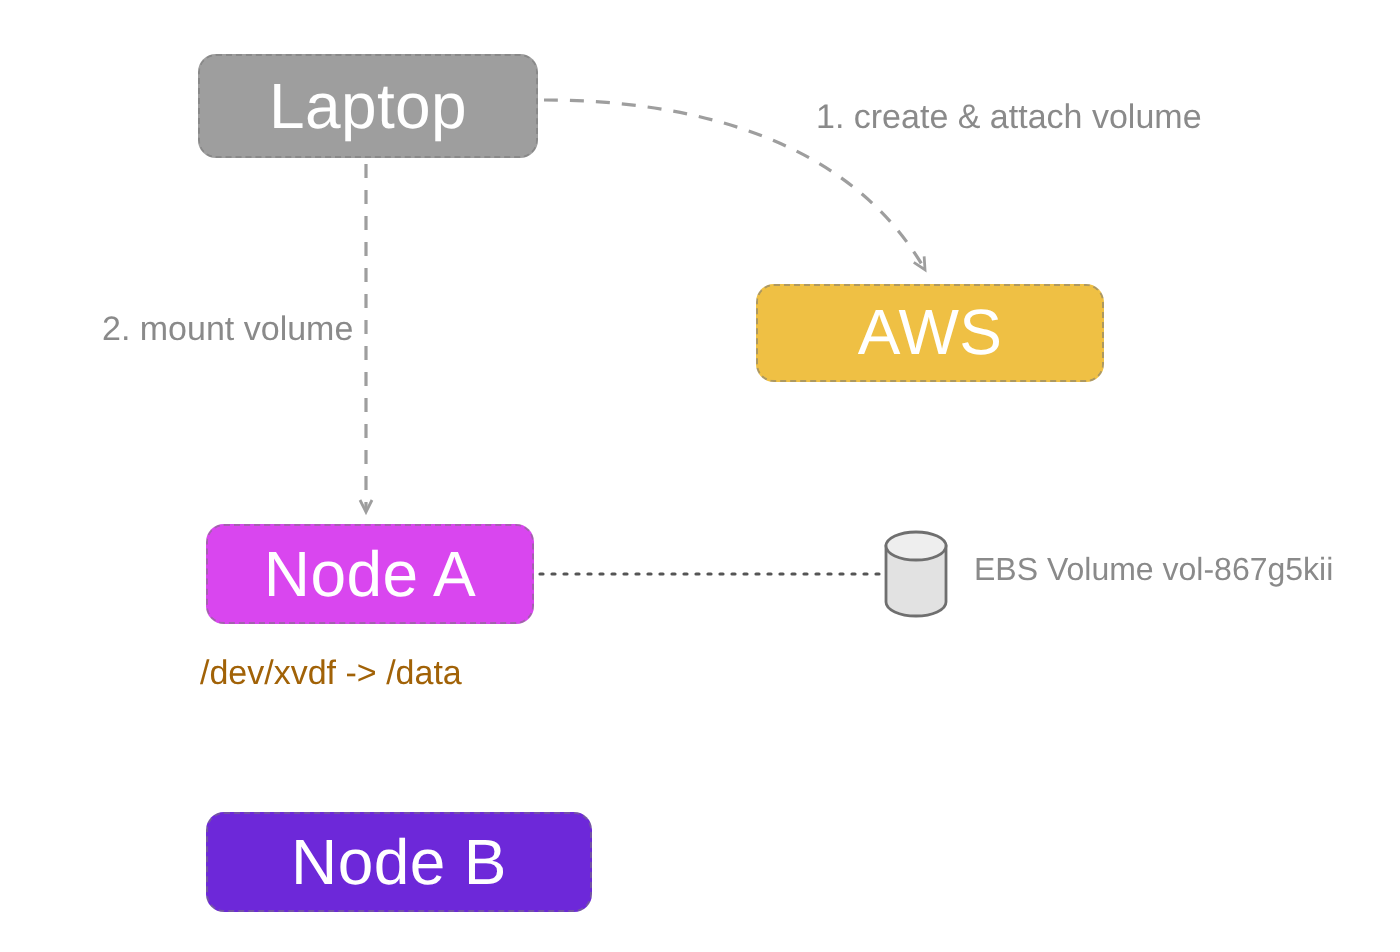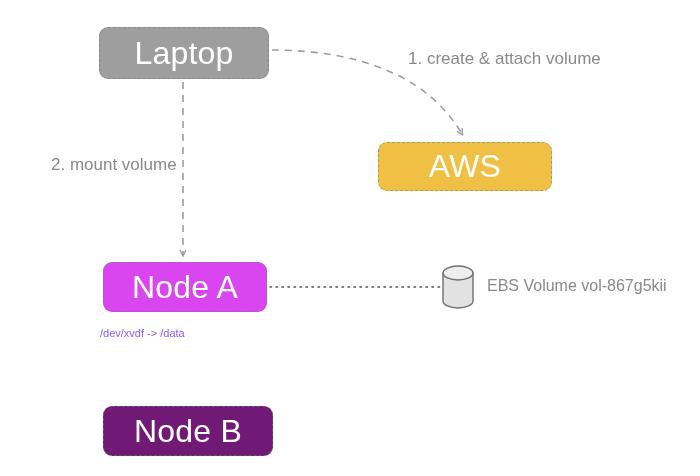--- a/index.html
+++ b/index.html
@@ -47,44 +47,44 @@
   .node-a {
     left: 103px;
     top: 262px;
     width: 164px;
     height: 50px;
     background: #d946ef;
   }
   .node-b {
     left: 103px;
     top: 406px;
-    width: 170px;
+    width: 193px;
     height: 50px;
-    background: #701a75;
+    background: #6d28d9;
   }
   .edge-label {
     position: absolute;
     color: #8a8a8a;
     font-size: 17px;
     white-space: nowrap;
   }
   .label-create {
     left: 408px;
     top: 49px;
   }
   .label-mount {
     left: 12px;
     top: 155px;
     margin-left: 39px;
   }
   .label-mountpath {
     left: 100px;
     top: 327px;
-    color: #8b5cf6;
-    font-size: 11px;
+    color: #a16207;
+    font-size: 17px;
   }
   .label-ebs {
     left: 487px;
     top: 277px;
     color: #8a8a8a;
     font-size: 16px;
   }
   svg.overlay {
     position: absolute;
     left: 0;

